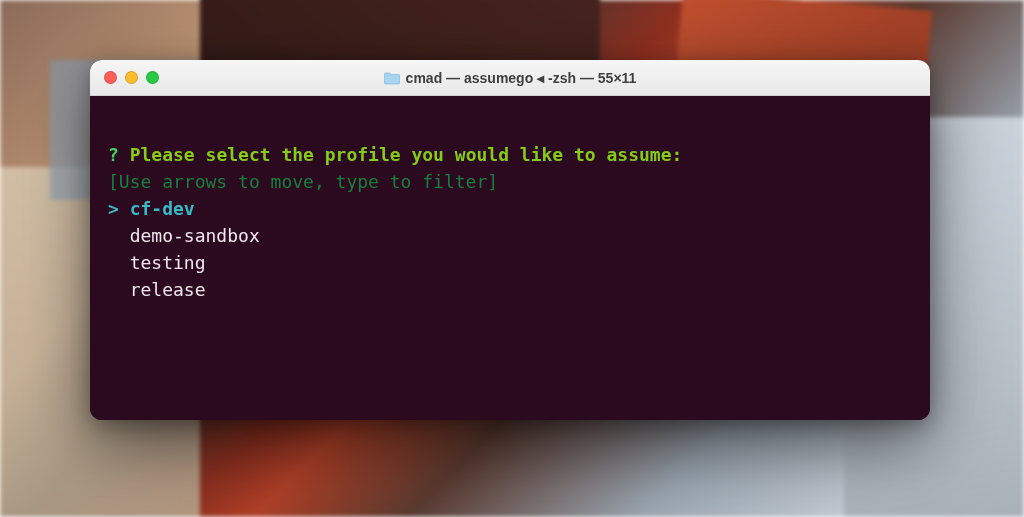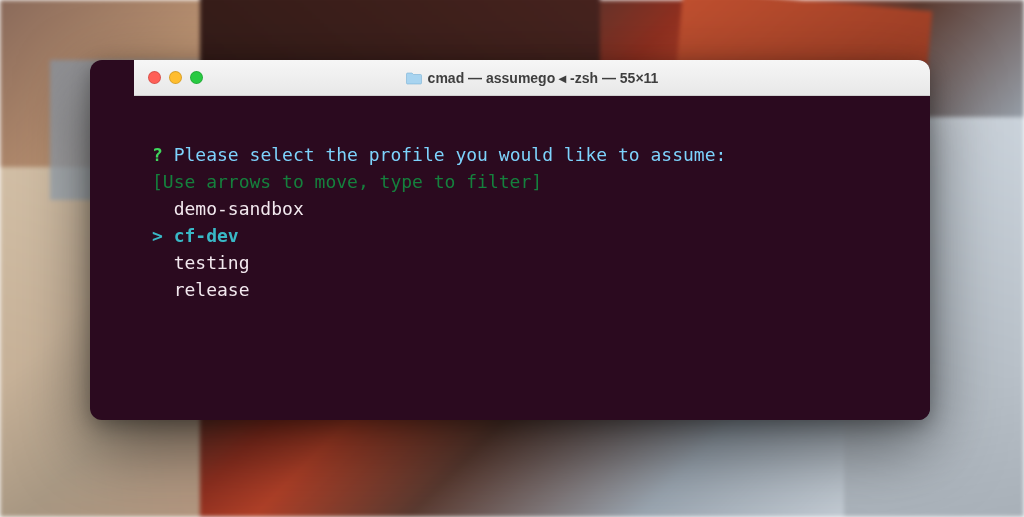--- a/index.html
+++ b/index.html
@@ -91,21 +91,20 @@
     .terminal-window {
       position: absolute;
       top: 60px;
       left: 90px;
       width: 840px;
       height: 360px;
       border-radius: 12px;
       overflow: hidden;
       box-shadow: 0 25px 70px rgba(0,0,0,0.55), 0 5px 20px rgba(0,0,0,0.3);
       background: #2b0a1f;
-      padding-left: 44px;
     }
 
     .title-bar {
       height: 36px;
       background: linear-gradient(180deg, #f6f6f6 0%, #e8e8e8 100%);
       border-bottom: 1px solid #d0d0d0;
       display: flex;
       align-items: center;
       padding: 0 14px;
       position: relative;
@@ -167,22 +166,22 @@
     .prompt-line {
       color: #f2e8ee;
     }
 
     .question-marker {
       color: #3fd65c;
       font-weight: bold;
     }
 
     .question-text {
-      color: #7dd3fc;
-      font-weight: normal;
+      color: #84cc16;
+      font-weight: bold;
     }
 
     .hint-text {
       color: #15803d;
     }
 
     .selected-marker {
       color: #39b8c6;
       font-weight: bold;
     }
@@ -250,29 +249,29 @@
     <div class="blank-line"></div>
 
     <div>
       <span class="question-marker">?</span>
       <span class="question-text"> <span>Please select the profile you would like to assume:</span></span>
     </div>
 
     <div class="hint-text">[Use arrows to move, type to filter]</div>
 
     <div>
-      <span class="indent"></span><span class="option">demo-sandbox</span>
-    </div>
-
-    <div>
       <span class="selected-marker">&gt;</span>
       <span class="selected-option"> <span>cf-dev</span></span>
     </div>
 
     <div>
+      <span class="indent"></span><span class="option">demo-sandbox</span>
+    </div>
+
+    <div>
       <span class="indent"></span><span class="option">testing</span>
     </div>
 
     <div>
       <span class="indent"></span><span class="option">release</span>
     </div>
 
   </div>
 
 </div>

